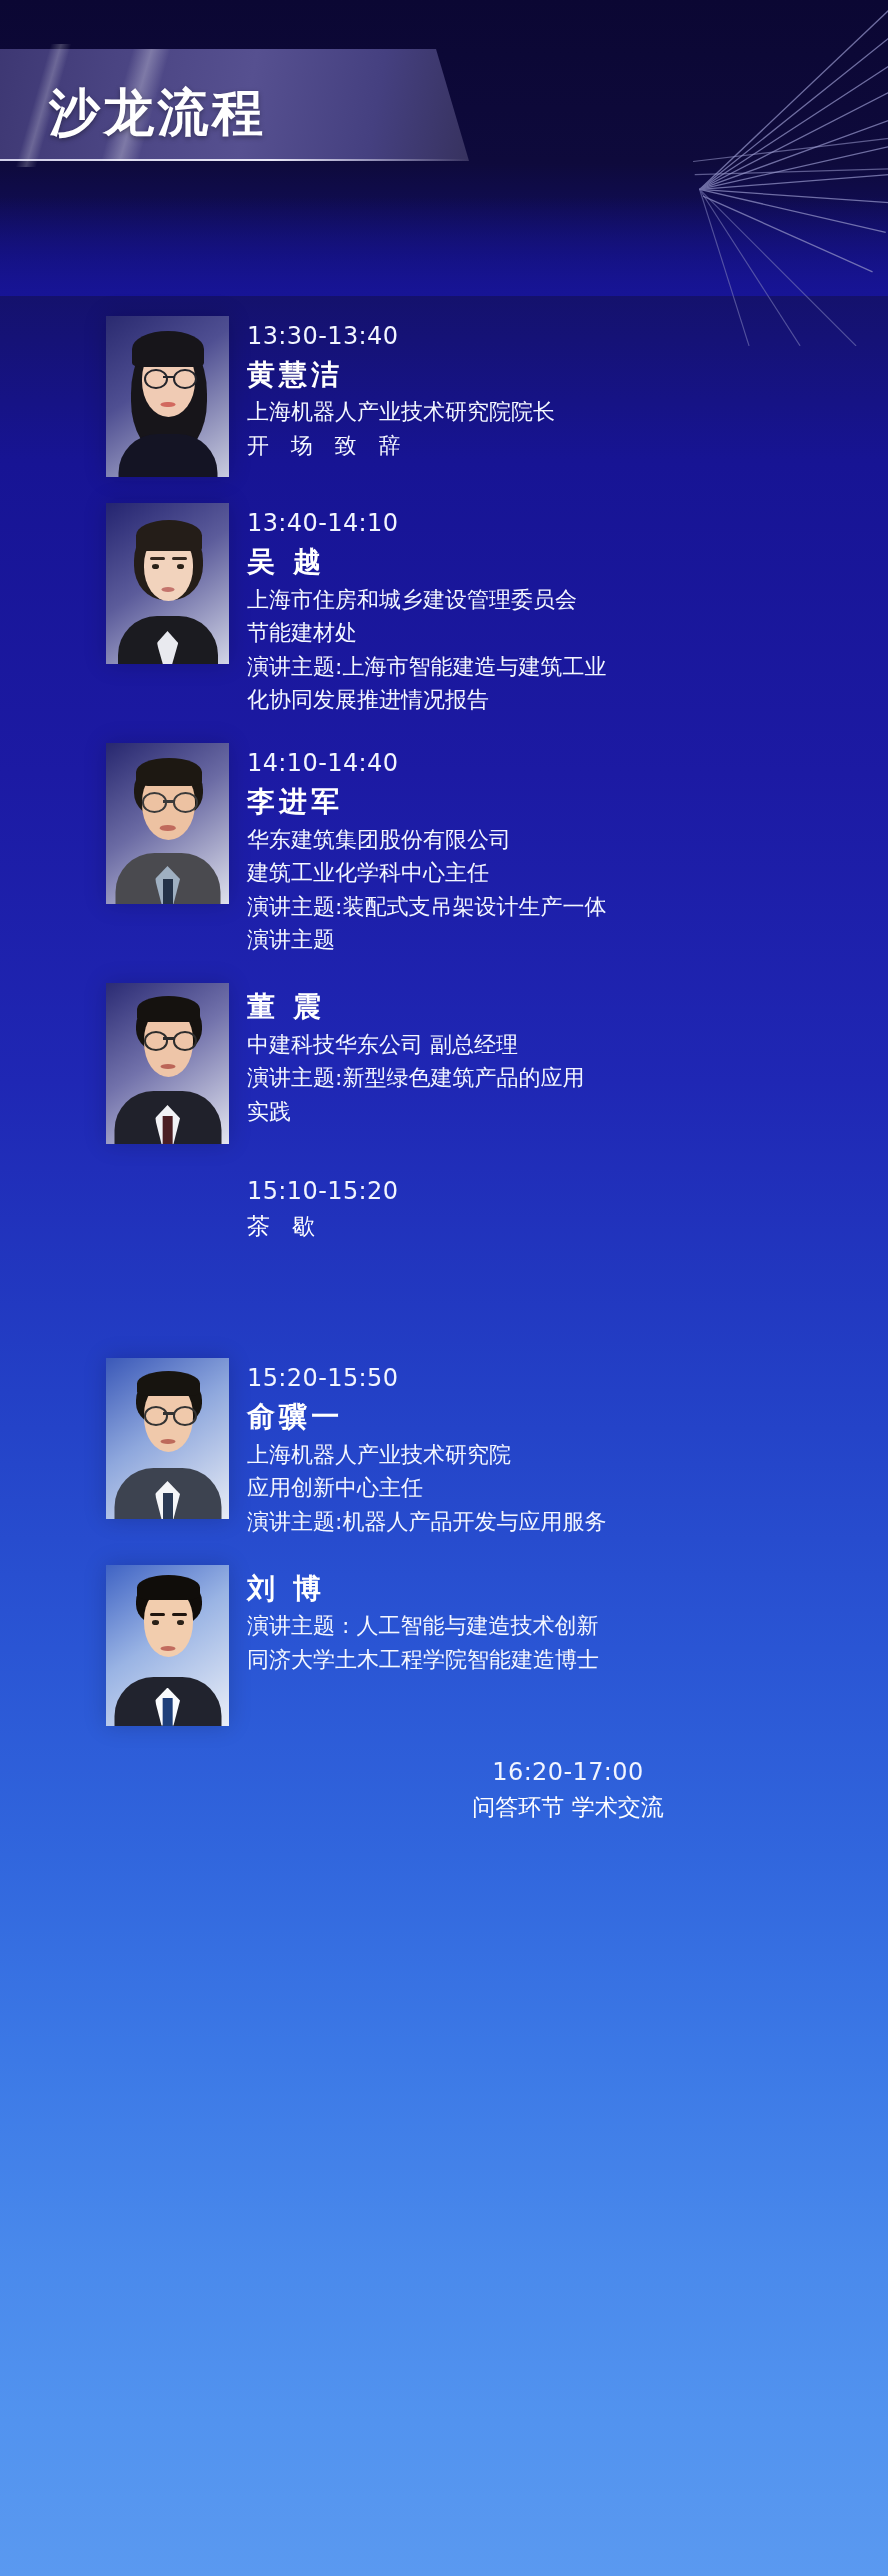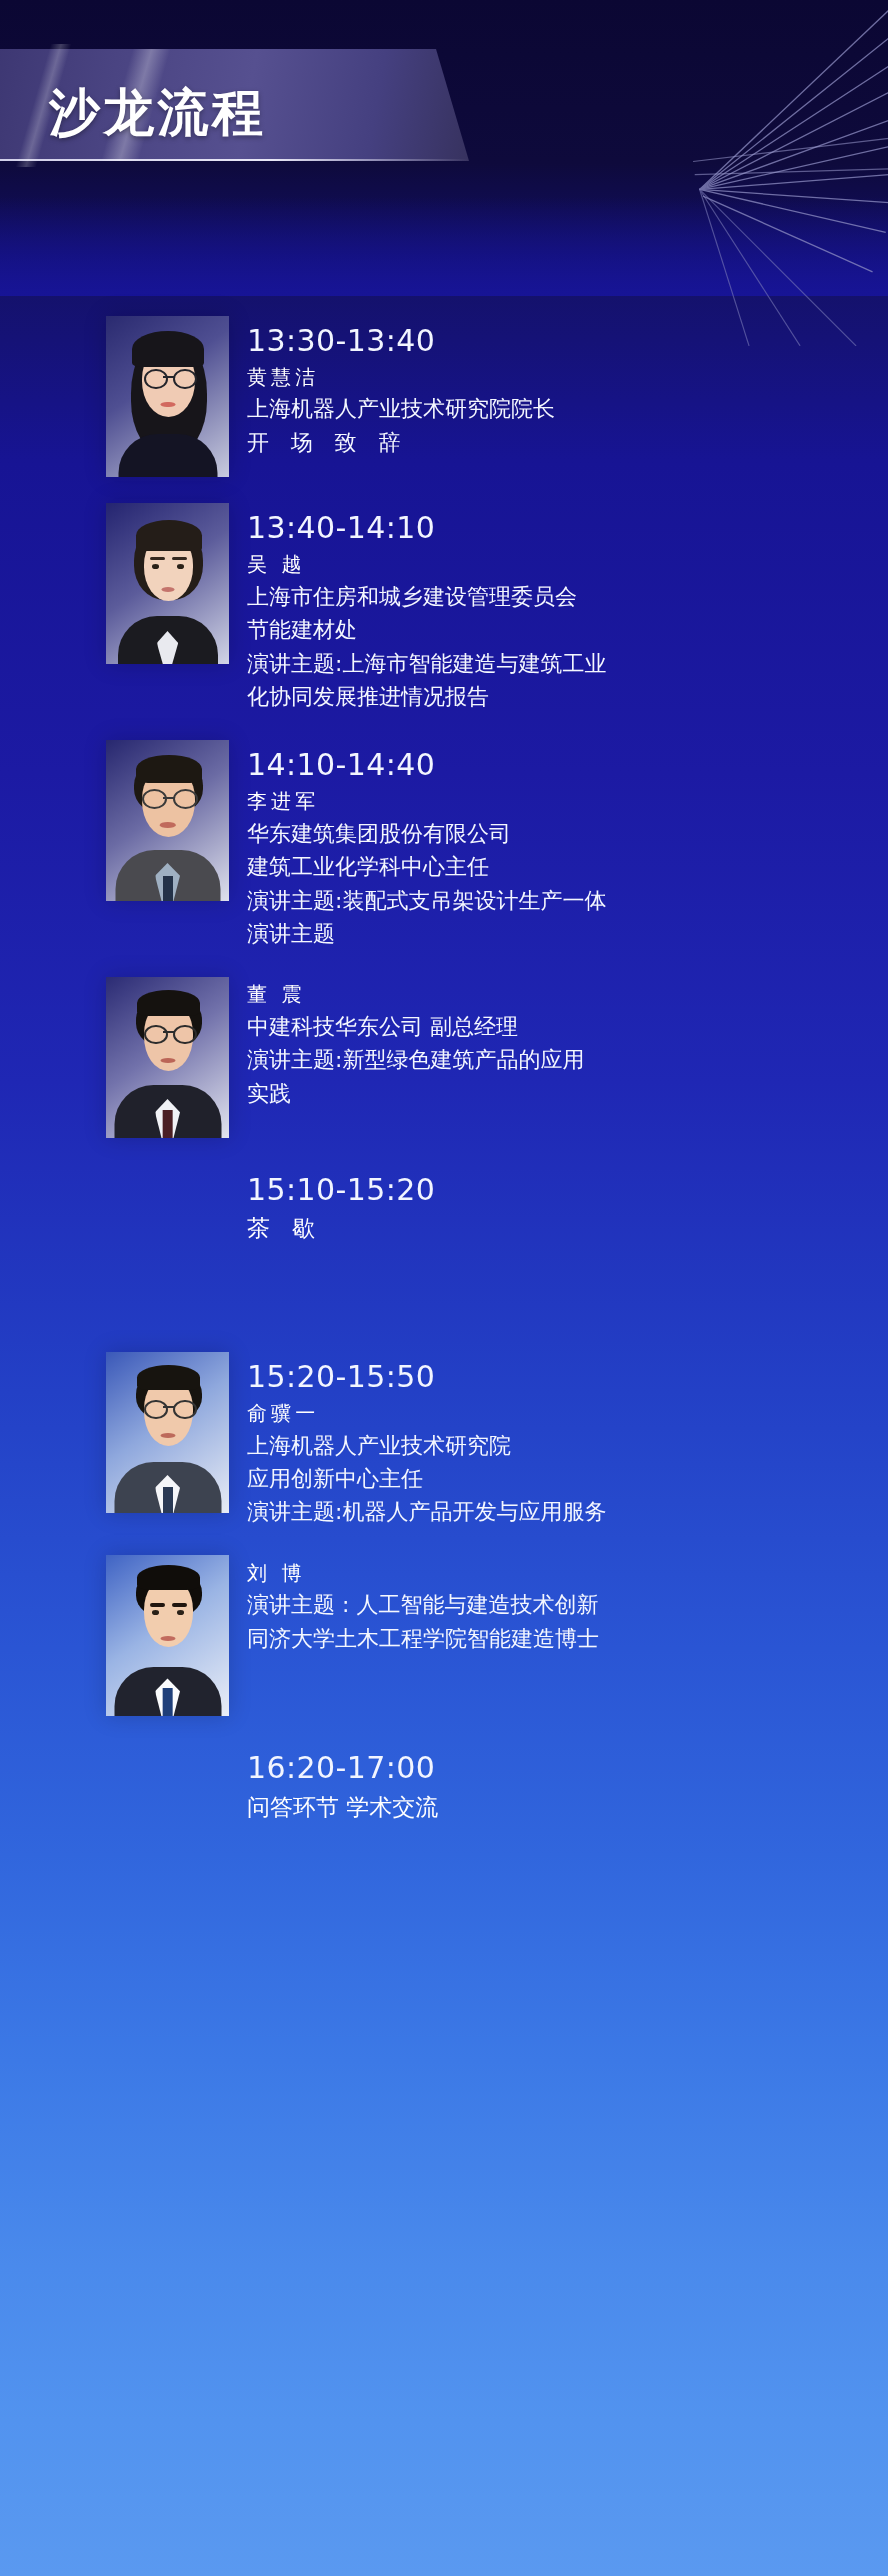--- a/index.html
+++ b/index.html
@@ -109,28 +109,28 @@
   .p-eye{position:absolute;width:7.4px;height:5px;border-radius:50%;background:#2a2118;}
   .p-mouth{position:absolute;left:50%;transform:translateX(-50%);border-radius:50%;}
   .p-tie{position:absolute;left:50%;transform:translateX(-50%);}
 
   .text{
     flex:1 1 auto;
     padding-top:3.3px;
     color:#ffffff;
   }
   .t-time{
-    font-size:30px;
+    font-size:24px;
     color:#f2f5ff;
     line-height:1.46;
     letter-spacing:0.4px;
     font-family:"DejaVu Sans","Liberation Sans",sans-serif;
   }
   .t-name{
-    font-size:20px;font-weight:normal;color:#ffffff;line-height:1.48;
+    font-size:28px;font-weight:bold;color:#ffffff;line-height:1.48;
     letter-spacing:4.1px;
     font-family:"DejaVu Sans","Liberation Sans",sans-serif;
   }
   .t-line{
     font-size:22px;color:#f4f7ff;line-height:1.52;
     font-family:"DejaVu Sans","Liberation Sans",sans-serif;
   }
   .t-line.spaced{letter-spacing:7.4px;}
   .t-plain{
     font-size:23px;color:#ffffff;line-height:1.5;
@@ -328,21 +328,21 @@
           <div class="p-tie" style="bottom:0;width:10.7px;height:28px;background:#1f3f7a;"></div>
         </div>
       </div>
       <div class="text">
         <div class="t-name">刘 博</div>
         <div class="t-line">演讲主题 : 人工智能与建造技术创新</div>
         <div class="t-line">同济大学土木工程学院智能建造博士</div>
       </div>
     </div>
 
-    <div class="row noimg" style="min-height:107px;">
+    <div class="row noimg" style="min-height:107px;text-align:center;">
       <div class="photo-wrap">
         <div class="photo spacer"></div>
       </div>
       <div class="text">
         <div class="t-time">16:20-17:00</div>
         <div class="t-plain">问答环节 学术交流</div>
       </div>
     </div>
 
   </div>

